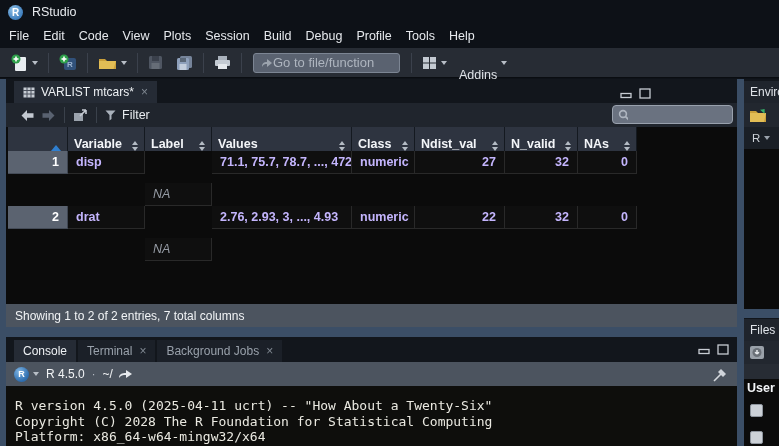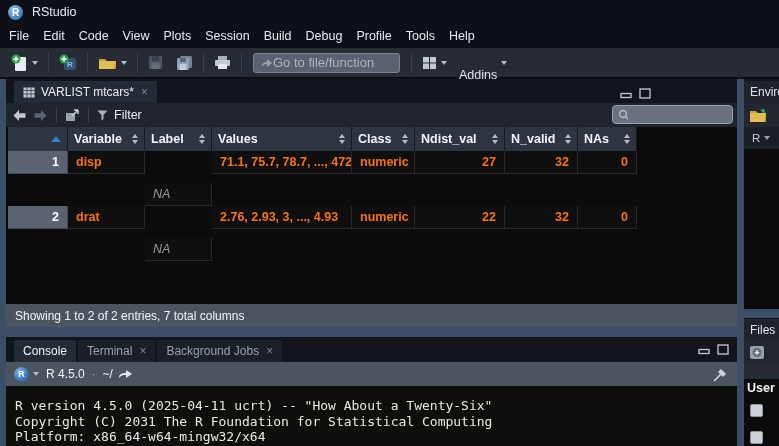--- a/index.html
+++ b/index.html
@@ -49,43 +49,43 @@
   .tab { height:22px; display:flex; align-items:center; padding:0 9px; font-size:12px;
          margin-right:2px; cursor:pointer; }
   .tab.active { background:#252b35; color:#eef1f4; }
   .tab.inactive { background:#1b2028; color:#99a1ab; }
   .tab .close { color:#7f8791; font-size:12px; margin-left:7px; }
 
   .panebtns { position:absolute; display:flex; gap:7px; }
 
   
   .navrow { position:absolute; left:0; top:24px; width:100%; height:24px; background:#20252d;
-            display:flex; align-items:center; padding-left:6px; }
+            display:flex; align-items:center; padding-left:14px; }
   .navsep { width:1px; height:16px; background:#3a414b; margin:0 8px; }
   .filterlbl { color:#e9ecf0; font-size:12.5px; margin-left:6px; }
   .searchbox { position:absolute; right:4px; top:2px; width:121px; height:19px;
                background:#6a7280; border:1px solid #99a1ad; border-radius:4px;
                display:flex; align-items:center; padding:0 5px; }
   .searchbox input { background:transparent; border:none; outline:none; width:95px;
                      color:#f0f2f5; font-size:12px; }
 
   
   .vtable { position:absolute; left:2px; top:48px; width:629px; }
   .grid { display:grid; grid-template-columns:60px 77px 67px 140px 63px 90px 73px 59px; }
-  .th { height:24px; background:#2e3440; display:flex; align-items:center; padding:0 6px;
+  .th { height:24px; background:#2e3440; display:flex; align-items:flex-end; padding:0 6px;
         border-right:1px solid #141920; color:#f3f5f8; font-weight:bold; font-size:12.5px; cursor:pointer; }
   .sort { display:flex; flex-direction:column; gap:2px; margin-left:auto; }
   .sort b { width:0; height:0; border-left:3.5px solid transparent; border-right:3.5px solid transparent; }
   .sort b.u { border-bottom:4px solid #b4bbc4; }
   .sort b.d { border-top:4px solid #b4bbc4; }
   .asc { width:0; height:0; border-left:5px solid transparent; border-right:5px solid transparent;
          border-bottom:6px solid #2f7fd0; margin-left:auto; }
   .td { height:23px; background:#0f0f0f; display:flex; align-items:center; padding:0 8px;
         border-right:1px solid #292929; border-bottom:1px solid #292929;
-        color:#f97316; font-weight:600; font-size:12.5px; white-space:nowrap; overflow:hidden; }
+        color:#c4b5fd; font-weight:600; font-size:12.5px; white-space:nowrap; overflow:hidden; }
   .td.rown { background:#5b6370; justify-content:flex-end; color:#ffffff;
              border-right:1px solid #3f4652; border-bottom:1px solid #454c58; }
   .td.num { justify-content:flex-end; }
   .td.na { font-style:italic; color:#959ba4; font-weight:500;margin-top:32px; }
 
   .statusbar { position:absolute; left:0; bottom:0; width:100%; height:23px; background:#4c545f;
                color:#f2f4f6; font-size:12px; display:flex; align-items:center; padding-left:9px; }
 
   
   .ctoolbar { position:absolute; left:0; top:25px; width:100%; height:24px; background:#4c545f;
@@ -377,21 +377,21 @@
         <span>~/</span>
         <svg width="15" height="12" style="margin-left:5px">
           <path d="M1,10 C1,6 4,5 8,5 L8,2 L14,6 L8,10 L8,7 C5,7 2.5,7.5 1,10 z" fill="#e6e9ed"></path>
         </svg>
         <svg width="16" height="15" style="position:absolute; right:8px;">
           <path d="M1,14 L8,7" stroke="#d6dade" stroke-width="1.6"></path>
           <path d="M8,2 L13,7 L10,10 L5,5 Z" fill="#cfd4da"></path>
         </svg>
       </div>
       <div class="cout"><span>R version 4.5.0 (2025-04-11 ucrt) -- "How About a Twenty-Six"</span>
-<span>Copyright (C) 2031 The R Foundation for Statistical Computing</span>
+<span>Copyright (C) 2028 The R Foundation for Statistical Computing</span>
 <span>Platform: x86_64-w64-mingw32/x64</span></div>
     </div>
 
     <div class="pane" id="paneEnv">
       <div class="rtabstrip">
         <div class="rtab">
           <span>Environment</span>
         </div>
       </div>
       <div class="rtoolbar">

